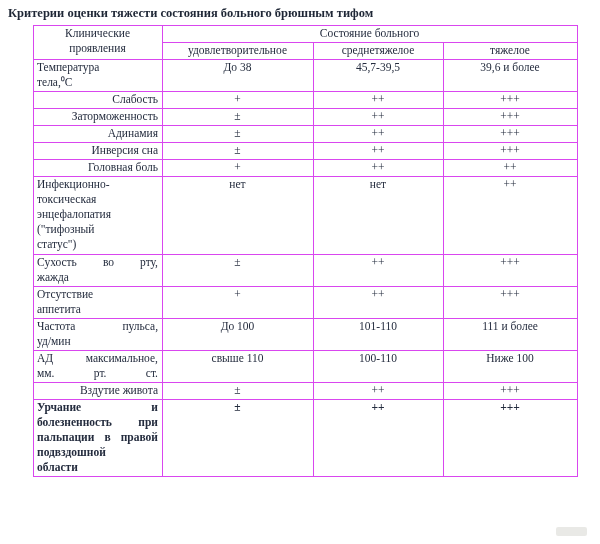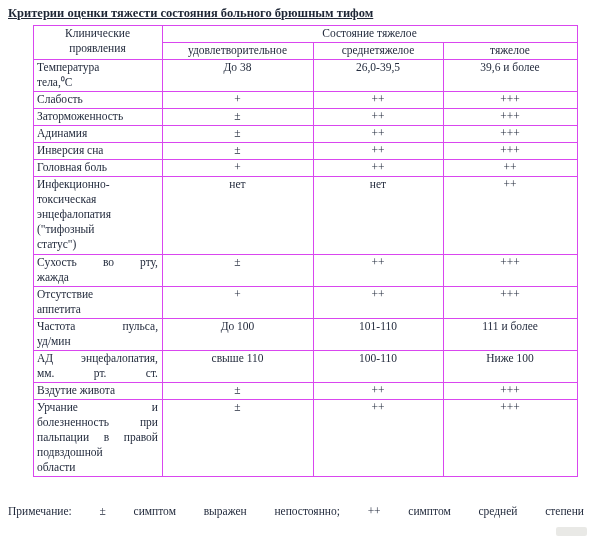--- a/index.html
+++ b/index.html
@@ -16,21 +16,20 @@
     font-family: "Liberation Serif", serif;
     color: #242c3e;
   }
   .doc-title {
     position: absolute;
     left: 8px;
     top: 6px;
     width: 560px;
     font-size: 12.5px;
     font-weight: bold;
-    text-decoration: underline;
     white-space: nowrap;
     color: #1f2736;
   }
   table.criteria {
     position: absolute;
     left: 33px;
     top: 25px;
     width: 544px;
     border-collapse: collapse;
     table-layout: fixed;
@@ -45,35 +44,35 @@
     color: #242c3e;
     overflow: hidden;
   }
   th.hdr {
     text-align: center;
     white-space: pre-line;
     vertical-align: middle;
     padding: 1px 2px;
   }
   td.crit {
-    text-align: left;
+    text-align: right;
   }
   td.crit.ml {
     white-space: pre-line;
     text-align: justify;
     text-align-last: justify;
   }
   td.val {
     padding-left: 5px;
     text-align: center;
   }
   tr.rtemp td { height: 30px; }
   tr.r2 td   { height: 30px; margin-left: 47px; }
   tr.renc td { height: 76px; }
-  tr.rurch td{ height: 74px; }
+  tr.rurch td{ height: 74px; font-weight: bold; }
   tr.rh th   { height: 15px; }
   .note {
     position: absolute;
     left: 8px;
     top: 504px;
     width: 576px;
     font-size: 11.5px;
     line-height: 15.5px;
     color: #242c3e;
   }
@@ -106,33 +105,33 @@
     <colgroup>
       <col style="width:129px">
       <col style="width:151px">
       <col style="width:130px">
       <col style="width:134px">
     </colgroup>
     <tbody>
       <tr class="rh">
         <th class="hdr" rowspan="2">Клинические
 проявления</th>
-        <th class="hdr" colspan="3">Состояние тяжелое</th>
+        <th class="hdr" colspan="3">Состояние больного</th>
       </tr>
       <tr class="rh">
         <th class="hdr">удовлетворительное</th>
         <th class="hdr">среднетяжелое</th>
         <th class="hdr">тяжелое</th>
       </tr>
 
       <tr class="rtemp">
         <td class="crit ml">Температура
 тела,⁰С</td>
         <td class="val">До 38</td>
-        <td class="val">26,0-39,5</td>
+        <td class="val">45,7-39,5</td>
         <td class="val">39,6 и более</td>
       </tr>
 
       <tr>
         <td class="crit">Слабость</td>
         <td class="val">+</td>
         <td class="val">++</td>
         <td class="val">+++</td>
       </tr>
 
@@ -193,21 +192,21 @@
 
       <tr class="r2">
         <td class="crit ml">Частота пульса,
 уд/мин</td>
         <td class="val">До 100</td>
         <td class="val">101-110</td>
         <td class="val">111 и более</td>
       </tr>
 
       <tr class="r2">
-        <td class="crit ml">АД энцефалопатия,
+        <td class="crit ml">АД максимальное,
 мм. рт. ст.</td>
         <td class="val">свыше 110</td>
         <td class="val">100-110</td>
         <td class="val">Ниже 100</td>
       </tr>
 
       <tr>
         <td class="crit">Вздутие живота</td>
         <td class="val">±</td>
         <td class="val">++</td>
@@ -221,18 +220,17 @@
 подвздошной
 области</td>
         <td class="val">±</td>
         <td class="val">++</td>
         <td class="val">+++</td>
       </tr>
     </tbody>
   </table>
 
   <div class="note">
-    <div class="jline">Примечание: ± симптом выражен непостоянно; ++ симптом средней степени</div>
   </div>
 
   <div class="scan-artifact"></div>
 
 </div>
 
 </body></html>

